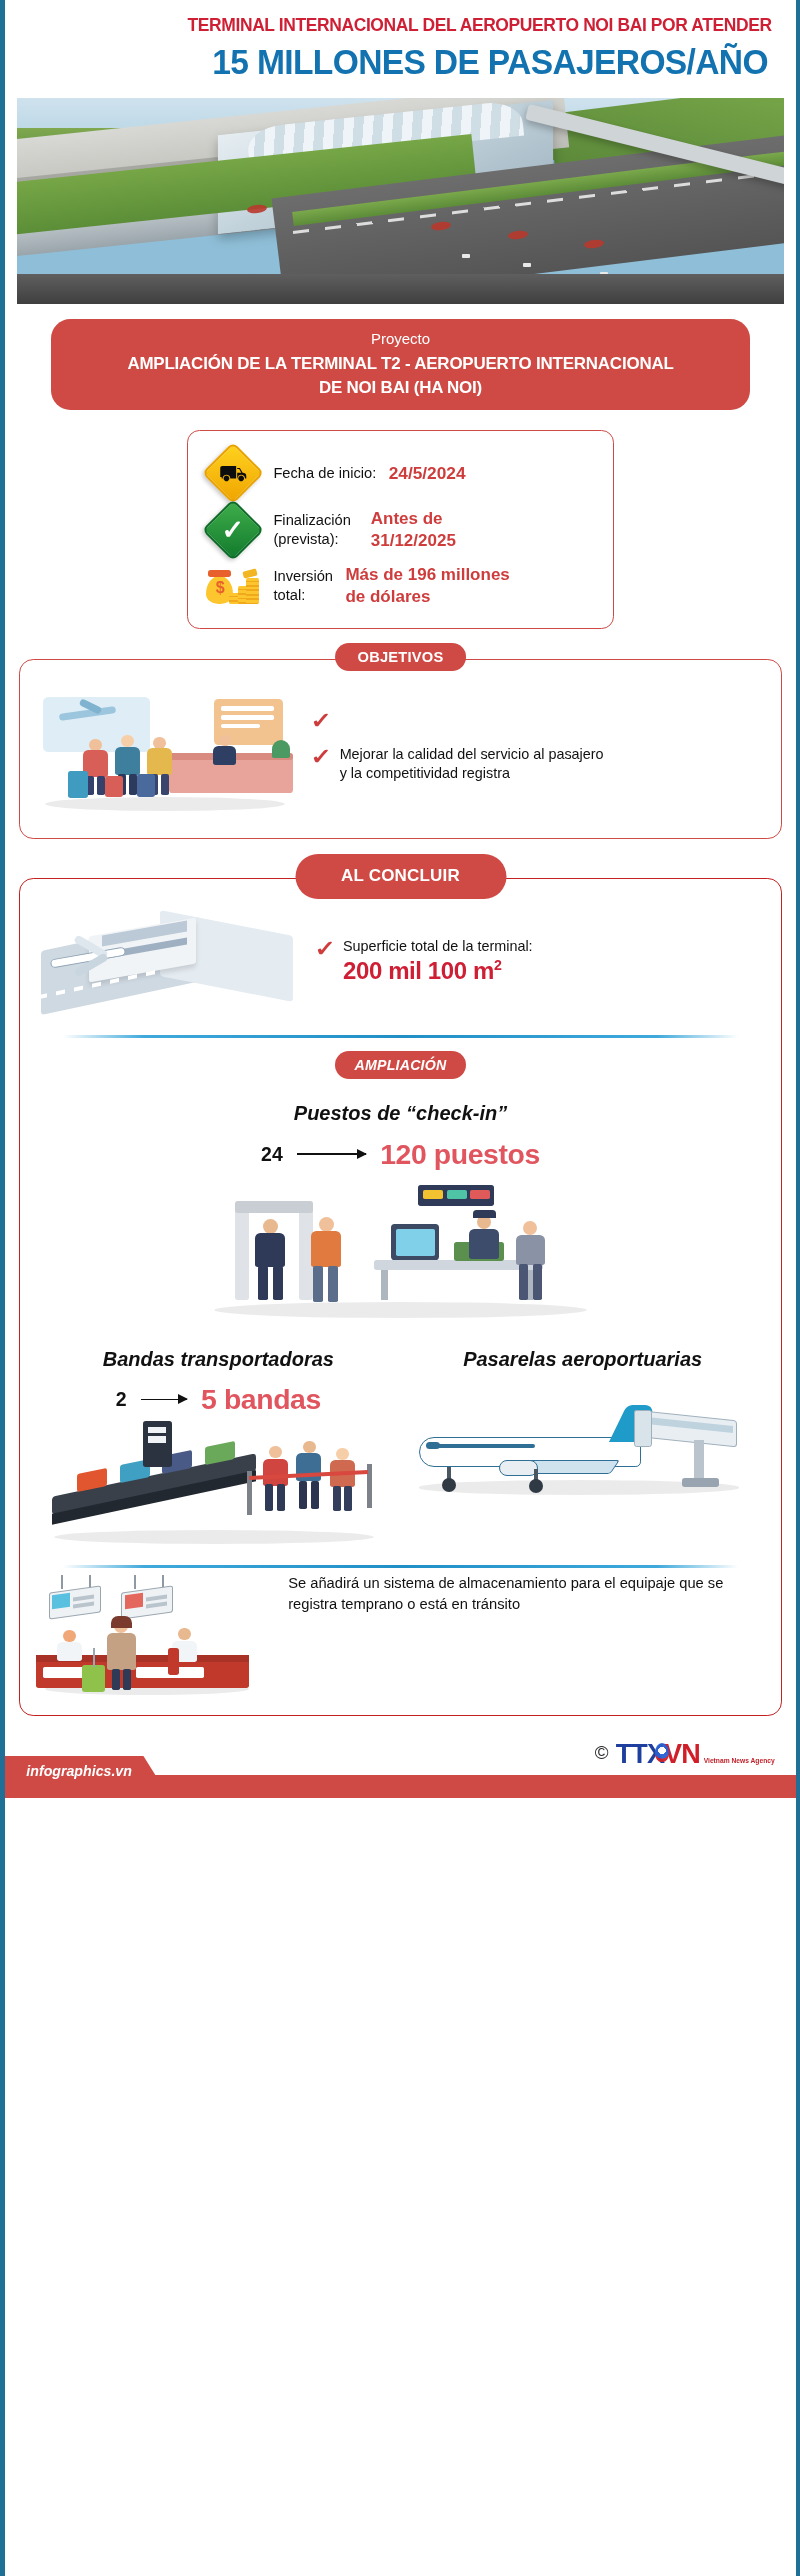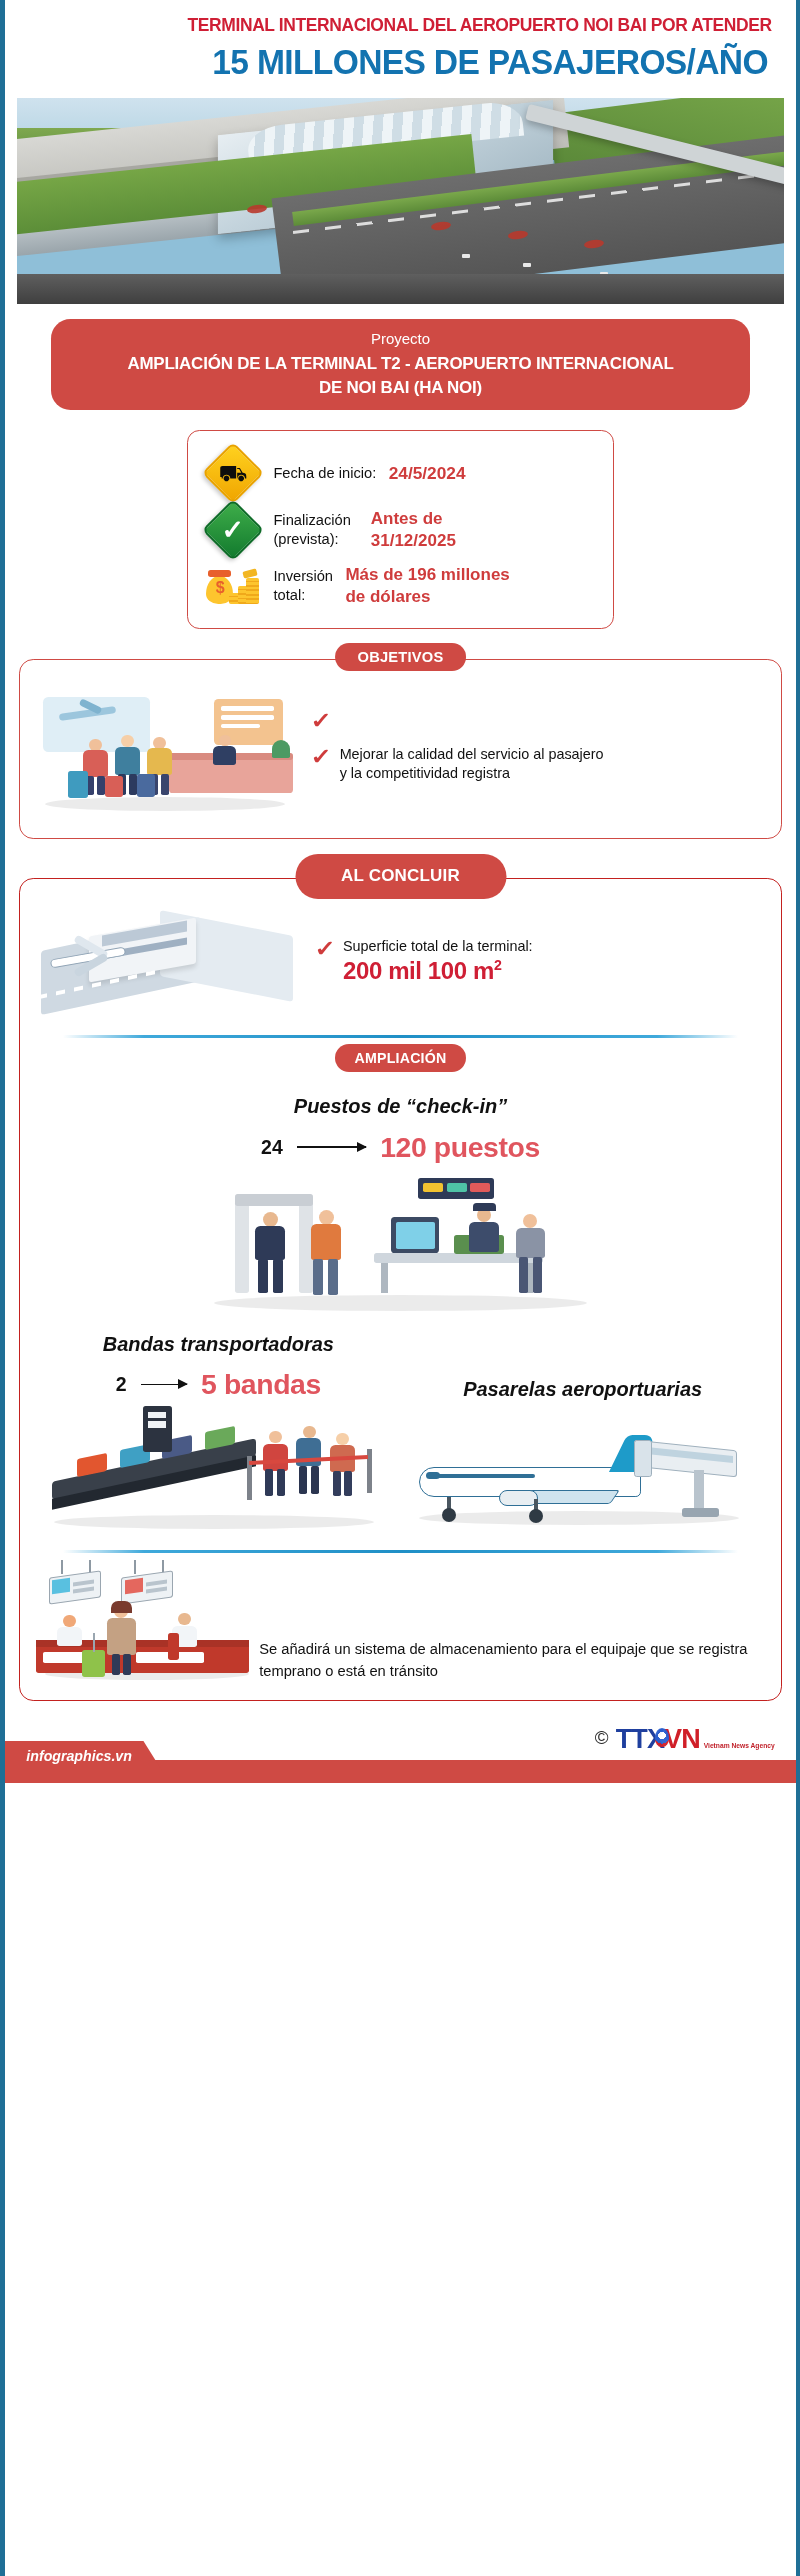--- a/index.html
+++ b/index.html
@@ -195,27 +195,27 @@
   .arrow { position:relative; width: 69px; height: 1.8px; background:#111; }
   .arrow::after { content:""; position:absolute; right:-0.9px; top:-4.4px;
     border-left: 10.7px solid #111; border-top: 5.3px solid transparent; border-bottom: 5.3px solid transparent; }
   .arrow.short { width: 46px; }
   .to-num { font-size: 28.4px; font-weight:bold; color:#e0555e; letter-spacing:-0.4px; }
 
   
   .art-sec { position:relative; height: 147px; margin-top: 7.1px; }
 
   
-  .two-col { display:flex; margin-top: 15px; align-items: flex-end; }
+  .two-col { display:flex; margin-top: 23px; }
   .col { flex: 1 1 50%; text-align:center; }
 
   .art-belts, .art-bridge { position:relative; height: 133px; }
 
   
-  .bottom-body { display:flex; align-items:flex-end; gap: 1px; margin-top: 5.3px; }
+  .bottom-body { display:flex; align-items:flex-start; gap: 30px; margin-top: 5.3px; }
   .bottom-art { flex: 0 0 222px; height: 124px; position:relative; }
   .bottom-text { flex: 1 1 auto; font-size: 14.7px; color:#111; line-height:1.45; }
 
   
   .footer { position: relative; height: 82px; }
   .foot-bar { position:absolute; left:0; right:0; bottom:0; height: 23px; background:#cf4a44; }
   .foot-tab {
     position:absolute; left:0; bottom: 12.4px; height: 30px; padding: 3.6px 30px 3.6px 21.3px;
     background:#cf4a44; color:#fff; font-style:italic; font-weight:bold; font-size:14.2px;
     display:flex; align-items:center;
@@ -414,21 +414,21 @@
           <span class="check">✓</span>
           <div>
             <div class="btext">Superficie total de la terminal:</div>
             <div class="red-xl"><span>200 mil 100 m</span><sup>2</sup></div>
           </div>
         </div>
       </div>
     </div>
 
     <div class="divider"></div>
-    <div class="center" style="margin-top:6px;">
+    <div class="center" style="margin-top:13px;font-style:italic;">
       <span class="pill mid">AMPLIACIÓN</span>
     </div>
 
     <div class="center" style="margin-top:23px;">
       <div class="sub-ital">Puestos de “check-in”</div>
       <div class="row-stat">
         <span class="from-num">24</span>
         <span class="arrow"></span>
         <span class="to-num">120 puestos</span>
       </div>

